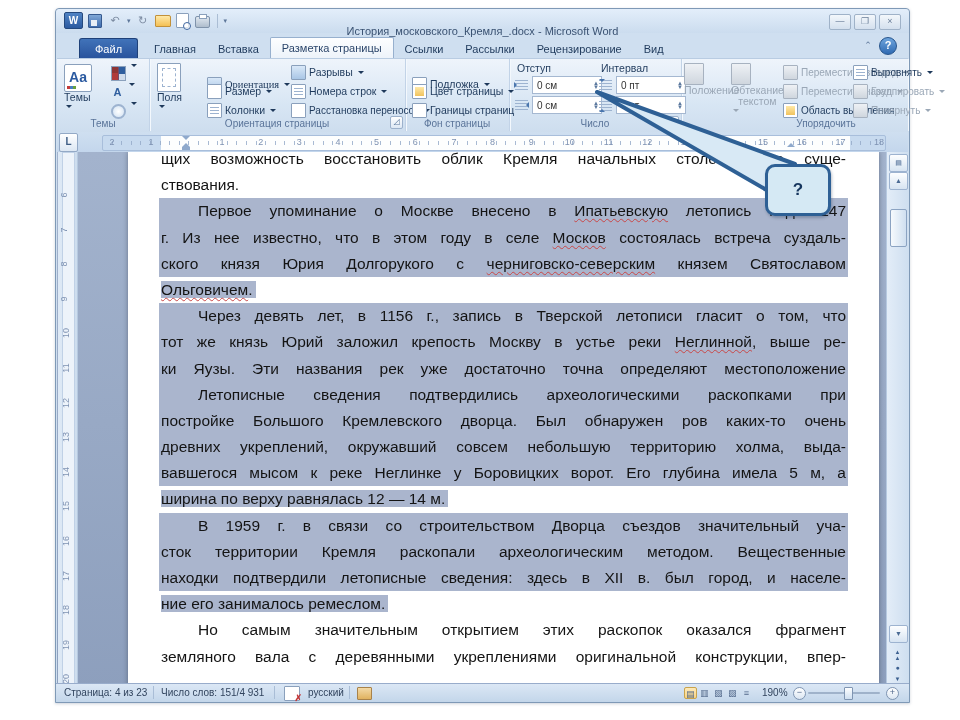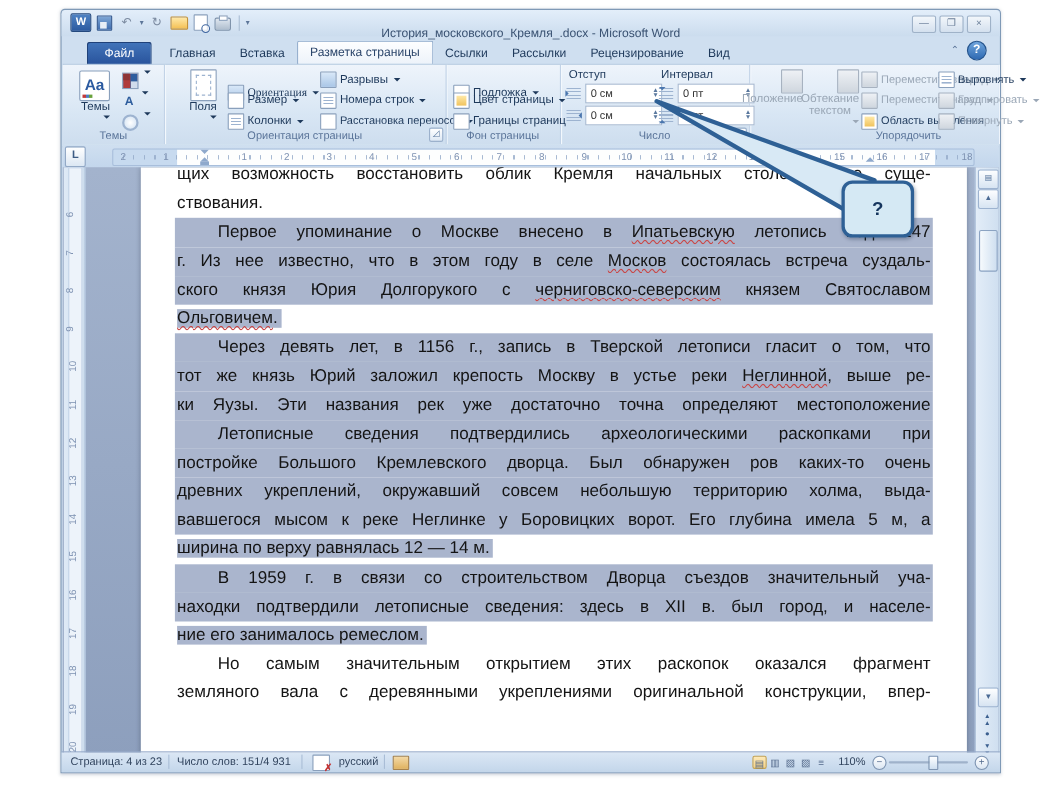--- a/index.html
+++ b/index.html
@@ -35,21 +35,21 @@
   #ribcollapse{position:absolute;right:34px;top:31px;font-size:9px;color:#5d7699;width:14px;text-align:center;}
   #helpbtn{position:absolute;right:12px;top:28px;width:16px;height:16px;border-radius:50%;
     background:linear-gradient(#6fa5dd,#2f6ab2);border:1px solid #24538c;color:#fff;font-size:11px;font-weight:bold;text-align:center;line-height:15px;}
   
   #ribbon{position:absolute;left:1px;top:49px;width:851px;height:74px;
     background:linear-gradient(#eef4fb,#d8e6f4 60%,#cdddee);border-top:1px solid #b9cce2;border-bottom:1px solid #a8bdd6;}
   .rgroup{position:absolute;top:0;height:72px;border-right:1px solid #c2d3e7;box-shadow:1px 0 0 #f3f8fd;}
   .glabel{position:absolute;left:0;right:0;bottom:2px;text-align:center;font-size:10px;color:#5a7499;}
   .dlg{position:absolute;right:2px;bottom:2px;width:11px;height:11px;border:1px solid #9cb1cc;border-radius:2px;
     color:#5a789e;font-size:8px;line-height:10px;text-align:center;background:linear-gradient(#fff,#dde8f4);}
-  .rbig{position:absolute;display:flex;flex-direction:column;align-items:flex-end;font-size:10.5px;color:#1e395b;text-align:center;line-height:11px;}
+  .rbig{position:absolute;display:flex;flex-direction:column;align-items:flex-start;font-size:10.5px;color:#1e395b;text-align:center;line-height:11px;}
   .rbig.dis{color:#9aa7b6;}
   .rsb{position:absolute;display:flex;align-items:center;gap:3px;height:18px;font-size:10.5px;color:#1e395b;white-space:nowrap;}
   .rsb.dis{color:#9aa7b6;}
   .dd:after{content:"";border:3px solid transparent;border-top-color:currentColor;margin-left:2px;transform:translateY(2px);}
   .mi{width:13px;height:13px;background:#fff;border:1px solid #8aa0bc;border-radius:1px;flex:0 0 auto;position:relative;}
   .mi.b{background:linear-gradient(#d9e8f8,#a9c6e6);}
   .mi.y:after{content:"";position:absolute;left:2px;top:2px;right:2px;bottom:2px;background:linear-gradient(#ffe9a8,#f0c35e);}
   .mi.lines:after{content:"";position:absolute;left:2px;top:3px;right:2px;height:7px;
     background:repeating-linear-gradient(#9db3d0 0 1px,transparent 1px 3px);}
   .mi.gray{background:linear-gradient(#eef1f5,#cfd6de);border-color:#a7b2c0;}
@@ -393,20 +393,21 @@
             <div class="dl last"><span class="hlw"><span class="sp-r">Ольговичем</span>.</span></div>
             <div class="dl hl ind">Через девять лет, в 1156 г., запись в Тверской летописи гласит о том, что</div>
             <div class="dl hl">тот же князь Юрий заложил крепость Москву в устье реки <span class="sp-r">Неглинной</span>, выше ре-</div>
             <div class="dl hl">ки Яузы. Эти названия рек уже достаточно <span class="sp-g">точна</span> определяют местоположение</div>
             <div class="dl hl ind">Летописные сведения подтвердились археологическими раскопками при</div>
             <div class="dl hl">постройке Большого Кремлевского дворца. Был обнаружен ров каких-то очень</div>
             <div class="dl hl">древних укреплений, окружавший совсем небольшую территорию холма, выда-</div>
             <div class="dl hl">вавшегося мысом к реке Неглинке у Боровицких ворот. Его глубина имела 5 м, а</div>
             <div class="dl last"><span class="hlw">ширина по верху равнялась 12 — 14 м.</span></div>
             <div class="dl hl ind">В 1959 г. в связи со строительством Дворца съездов значительный уча-</div>
+            <div class="dl hl">сток территории Кремля раскопали археологическим методом. Вещественные</div>
             <div class="dl hl">находки подтвердили летописные сведения: здесь в <span class="sp-g">XII</span> в. был город, и населе-</div>
             <div class="dl last"><span class="hlw">ние его занималось ремеслом.</span></div>
             <div class="dl ind">Но самым значительным открытием этих раскопок оказался фрагмент</div>
             <div class="dl">земляного вала с деревянными укреплениями оригинальной конструкции, впер-</div>
           </div>
       </div>
       <div id="scroll">
         <div class="sbtn" style="top:2px;">▤</div>
         <div class="sbtn" style="top:20px;">▲</div>
         <div id="sthumb"></div>
@@ -424,21 +425,21 @@
       <div class="ssep" style="left:218px;"></div>
       <div class="spellico" style="left:228px;"></div>
       <div class="stitem" style="left:252px;">русский</div>
       <div class="ssep" style="left:293px;"></div>
       <div class="macroico" style="left:301px;"></div>
       <div class="vbtn sel" style="left:628px;">▤</div>
       <div class="vbtn" style="left:642px;">▥</div>
       <div class="vbtn" style="left:656px;">▧</div>
       <div class="vbtn" style="left:670px;">▨</div>
       <div class="vbtn" style="left:684px;">≡</div>
-      <div class="stitem" style="left:706px;">110%</div>
+      <div class="stitem" style="left:706px;">190%</div>
       <div class="zbtn" style="left:737px;">−</div>
       <div id="ztrack" style="left:752px;"></div>
       <div id="zthumb" style="left:788px;"></div>
       <div class="zbtn" style="left:830px;">+</div>
     </div>
   </div>
 
   <svg id="callout-svg">
     <polygon points="597,92 795,164 770,192" fill="#d8e9f5" stroke="#2e6095" stroke-width="4" stroke-linejoin="round"></polygon>
   </svg>

